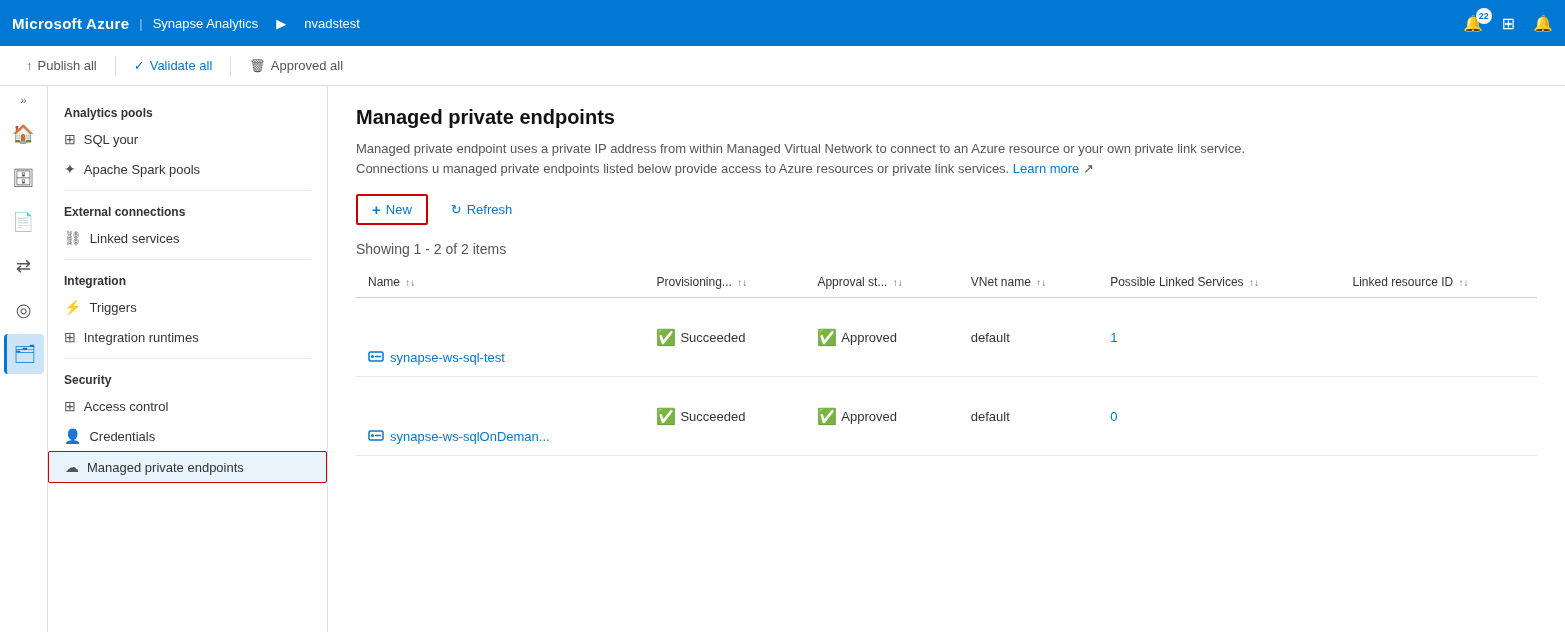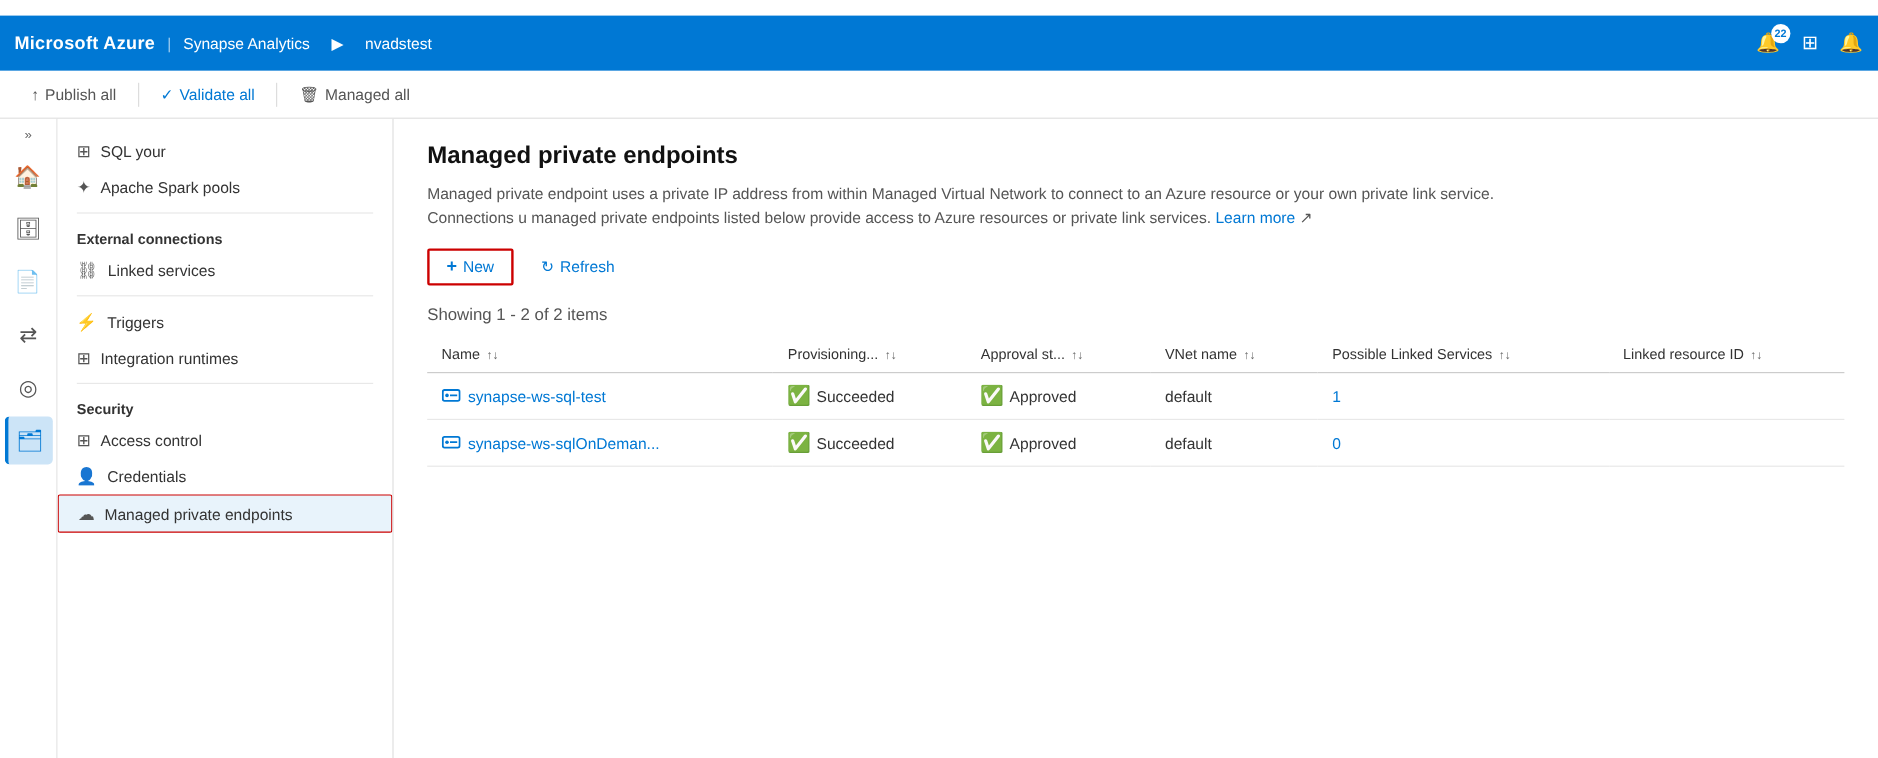--- a/index.html
+++ b/index.html
@@ -7,21 +7,20 @@
 
     
     .top-bar {
       background: #0078d4;
       color: #fff;
       height: 46px;
       display: flex;
       align-items: center;
       padding: 0 12px;
       flex-shrink: 0;
-      margin-top: 13px;
     }
     .top-bar-brand { font-size: 15px; font-weight: 600; letter-spacing: 0.3px; }
     .top-bar-sep { margin: 0 10px; opacity: 0.6; }
     .top-bar-path { font-size: 13px; display: flex; align-items: center; gap: 18px; }
     .top-bar-right { margin-left: auto; display: flex; align-items: center; gap: 18px; }
     .top-bar-icon { color: #fff; font-size: 16px; cursor: pointer; position: relative; }
     .badge {
       position: absolute; top: -6px; right: -8px;
       background: #ffffff; color: #0078d4;
       border-radius: 50%; font-size: 9px; font-weight: 700;
@@ -137,21 +136,21 @@
     }
     .data-table th .sort-icon { font-size: 10px; color: #666; margin-left: 2px; }
     .data-table td {
       padding: 9px 12px; font-size: 13px;
       border-bottom: 1px solid #e8e8e8; vertical-align: middle;
     }
     .link-cell { color: #0078d4; cursor: pointer; text-decoration: none; }
     .status-icon { color: #107c10; font-size: 16px; margin-right: 4px; }
     .status-cell { display: flex; align-items: center; }
     .endpoint-icon { color: #0078d4; font-size: 14px; margin-right: 6px; }
-    .endpoint-cell { display: flex; align-items: center; }
+    .endpoint-cell { display: flex; align-items: center; margin-top: 41px; }
   </style>
 </head>
 <body>
 
 <div class="top-bar">
   <span class="top-bar-brand">Microsoft Azure</span>
   <span class="top-bar-sep">|</span>
   <div class="top-bar-path">
     <span>Synapse Analytics</span>
     <span>▶</span>
@@ -173,55 +172,57 @@
     <span>Publish all</span>
   </button>
   <div class="toolbar-sep"></div>
   <button class="toolbar-btn active">
     <span>✓</span>
     <span>Validate all</span>
   </button>
   <div class="toolbar-sep"></div>
   <button class="toolbar-btn">
     <span>🗑</span>
-    <span>Managed all</span>
+    <span>Approved all</span>
   </button>
 </div>
 
 <div class="main-area">
 
   <div class="icon-nav">
     <span class="icon-nav-expand">»</span>
     <div class="icon-nav-item" title="Home">🏠</div>
     <div class="icon-nav-item" title="Data">🗄</div>
     <div class="icon-nav-item" title="Develop">📄</div>
     <div class="icon-nav-item" title="Integrate">⇄</div>
     <div class="icon-nav-item" title="Monitor">◎</div>
     <div class="icon-nav-item active" title="Manage">🗂</div>
   </div>
 
   <div class="sidebar">
 
+    <div class="sidebar-section-title">Analytics pools</div>
     <div class="sidebar-item">
       <span class="sidebar-item-icon">⊞</span>
       <span>SQL your</span>
     </div>
     <div class="sidebar-item">
       <span class="sidebar-item-icon">✦</span>
       <span>Apache Spark pools</span>
     </div>
 
     <div class="sidebar-divider"></div>
     <div class="sidebar-section-title">External connections</div>
     <div class="sidebar-item">
       <span class="sidebar-item-icon">⛓</span>
       <span>Linked services</span>
     </div>
 
     <div class="sidebar-divider"></div>
+    <div class="sidebar-section-title">Integration</div>
     <div class="sidebar-item">
       <span class="sidebar-item-icon">⚡</span>
       <span>Triggers</span>
     </div>
     <div class="sidebar-item">
       <span class="sidebar-item-icon">⊞</span>
       <span>Integration runtimes</span>
     </div>
 
     <div class="sidebar-divider"></div>

